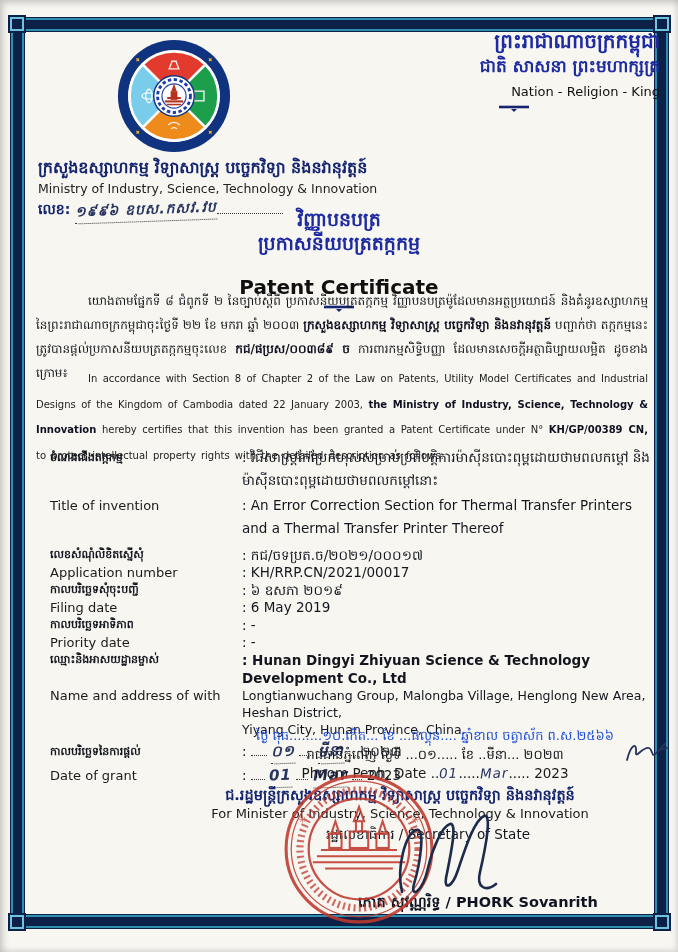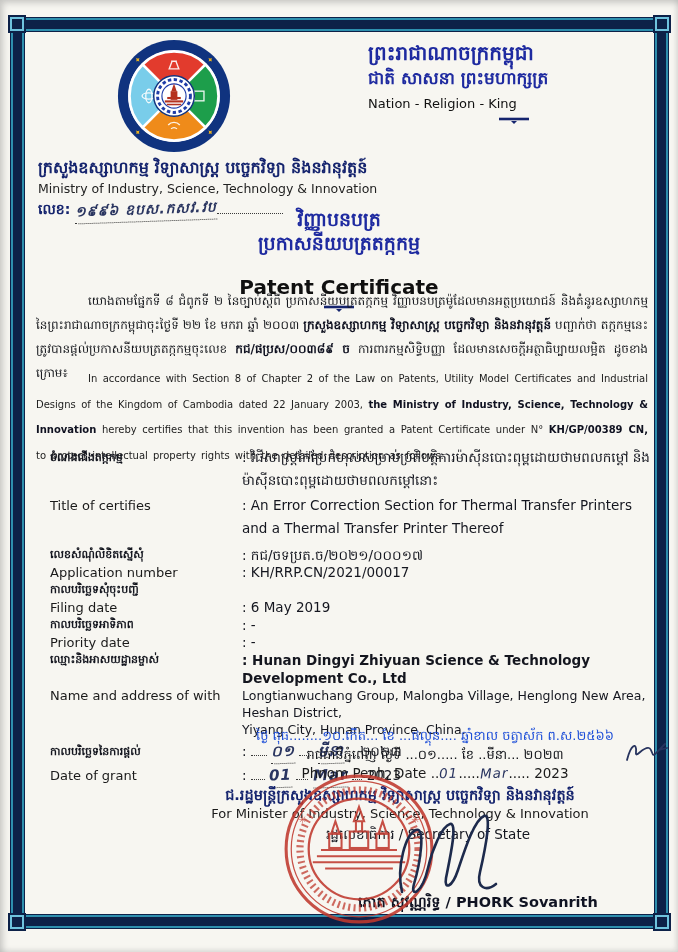--- a/index.html
+++ b/index.html
@@ -11,21 +11,21 @@
          border:9px solid #0d2148;
          box-shadow:0 0 0 2px #2e8fae, inset 0 0 0 2px #2e8fae, 0 0 0 3px #0d2148, inset 0 0 0 3px #0d2148;}
   .cap{position:absolute;width:18px;height:18px;background:#0d2148;
        box-shadow:inset 0 0 0 2px #0d2148, inset 0 0 0 4px #6fc3de;z-index:2;}
   .cap.tl{top:15px;left:8px}.cap.tr{top:15px;right:7px}.cap.bl{bottom:21px;left:8px}.cap.br{bottom:21px;right:7px}
 
   .content{position:absolute;inset:0;z-index:3;color:#1c1c1c;}
 
   
   .emblem{position:absolute;left:116px;top:38px;width:116px;height:116px;}
-  .kingdom{position:absolute;left:368px;top:40px;width:292px;text-align:left;}
+  .kingdom{position:absolute;left:368px;top:28px;width:292px;text-align:right;}
   .kh-blue{color:#1e2aa0;font-weight:bold;}
   .kingdom .l1{font-size:20px;line-height:26px;}
   .kingdom .l2{font-size:17px;line-height:24px;}
   .kingdom .l3{font-size:15px;font-weight:600;color:#111;margin-top:3px;}
   .kingdom .l4{font-size:13px;color:#111;margin-top:6px;}
   .tassel{margin:5px auto 0 auto;display:block;}
 
   .ministry{position:absolute;left:38px;top:157px;width:420px;}
   .ministry .mkm{font-size:16px;font-weight:bold;color:#15246e;line-height:22px;}
   .ministry .men{font-size:12.5px;color:#222;line-height:17px;margin-top:1px;}
@@ -160,35 +160,36 @@
 
     <div class="para en"><span class="indent"></span><span>In accordance with Section 8 of Chapter 2 of the Law on Patents, Utility Model Certificates and Industrial Designs of the Kingdom of Cambodia dated 22 January 2003, </span><b class="dk">the Ministry of Industry, Science, Technology &amp; Innovation</b><span> hereby certifies that this invention has been granted a Patent Certificate under N° </span><b class="dk">KH/GP/00389 CN,</b><span> to protect intellectual property rights with the detailed description as follows:</span></div>
 
     <div class="fields">
 
       <div class="frow mb2">
         <div class="lab-km">ចំណងជើងតក្កកម្ម</div>
         <div class="val km">: វិធីសាស្ត្រកែប្រែកំហុសសម្រាប់ប្រតិបត្តិការម៉ាស៊ីនបោះពុម្ពដោយថាមពលកម្ដៅ និងម៉ាស៊ីនបោះពុម្ពដោយថាមពលកម្ដៅនោះ</div>
       </div>
       <div class="frow mb6">
-        <div class="lab-en">Title of certifies</div>
+        <div class="lab-en">Title of invention</div>
         <div class="val">: An Error Correction Section for Thermal Transfer Printers and a Thermal Transfer Printer Thereof</div>
       </div>
 
       <div class="frow tight">
         <div class="lab-km">លេខសំណុំលិខិតស្នើសុំ</div>
         <div class="val km">: កជ/ចទប្រត.ច/២០២១/០០០១៧</div>
       </div>
       <div class="frow tight2">
         <div class="lab-en">Application number</div>
         <div class="val">: KH/RRP.CN/2021/00017</div>
       </div>
 
       <div class="frow tight">
         <div class="lab-km">កាលបរិច្ឆេទសុំចុះបញ្ជី</div>
+        <div class="val km">: ៦ ឧសភា ២០១៩</div>
       </div>
       <div class="frow tight2">
         <div class="lab-en">Filing date</div>
         <div class="val">: 6 May 2019</div>
       </div>
 
       <div class="frow tight">
         <div class="lab-km">កាលបរិច្ឆេទអាទិភាព</div>
         <div class="val km">: -</div>
       </div>

